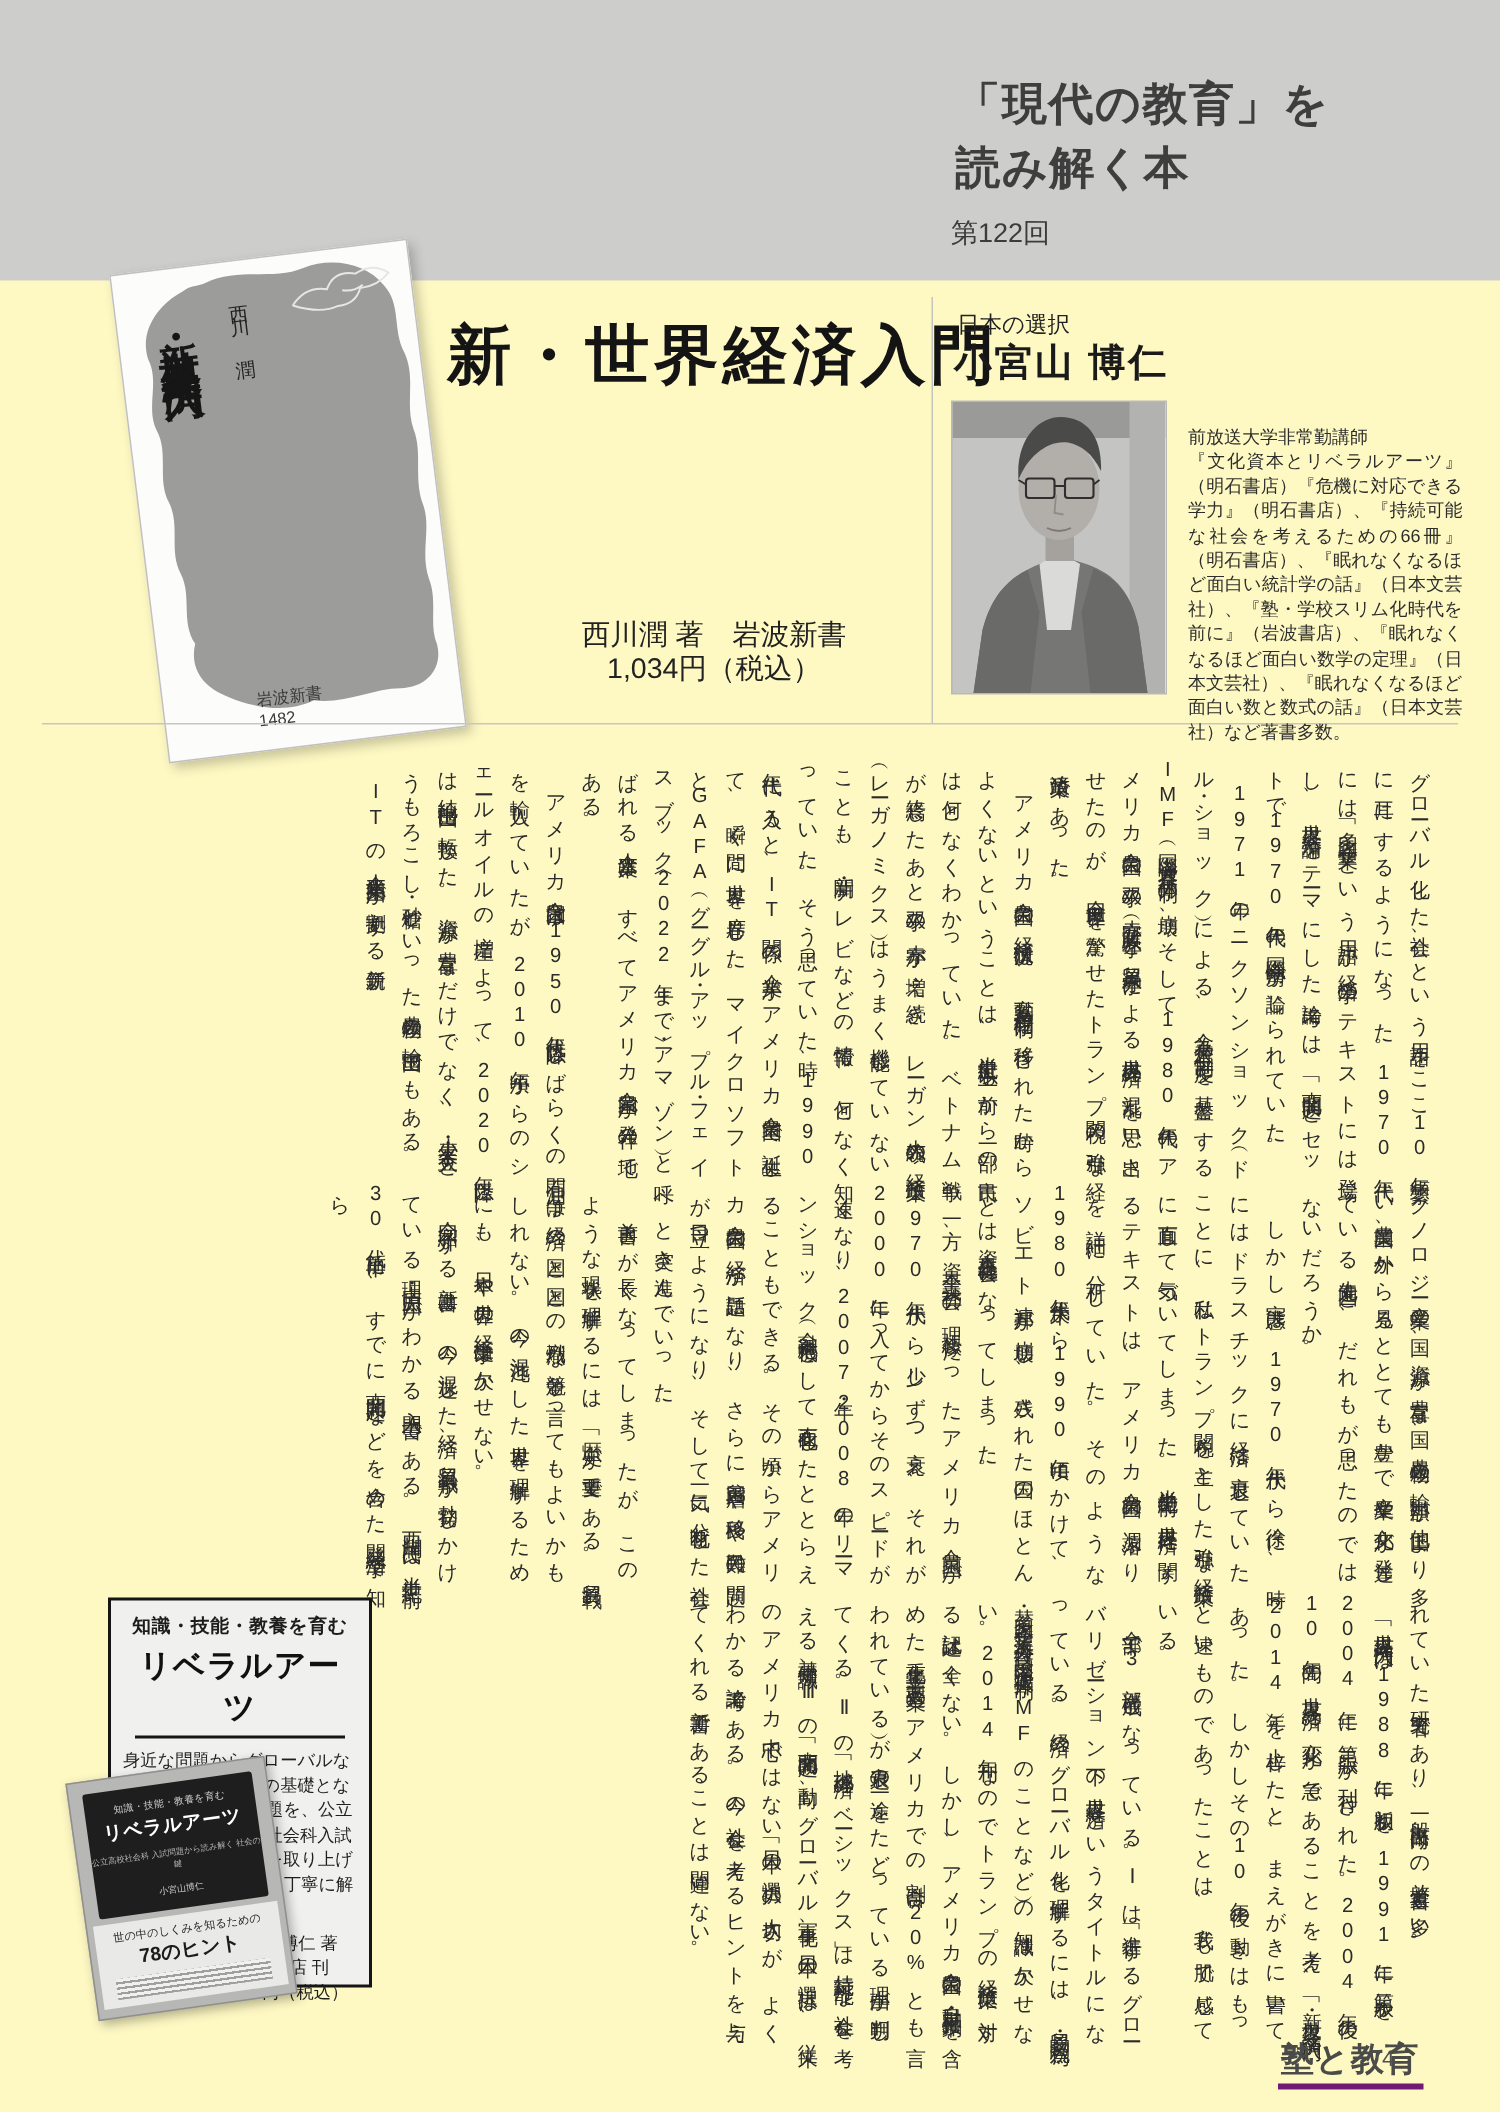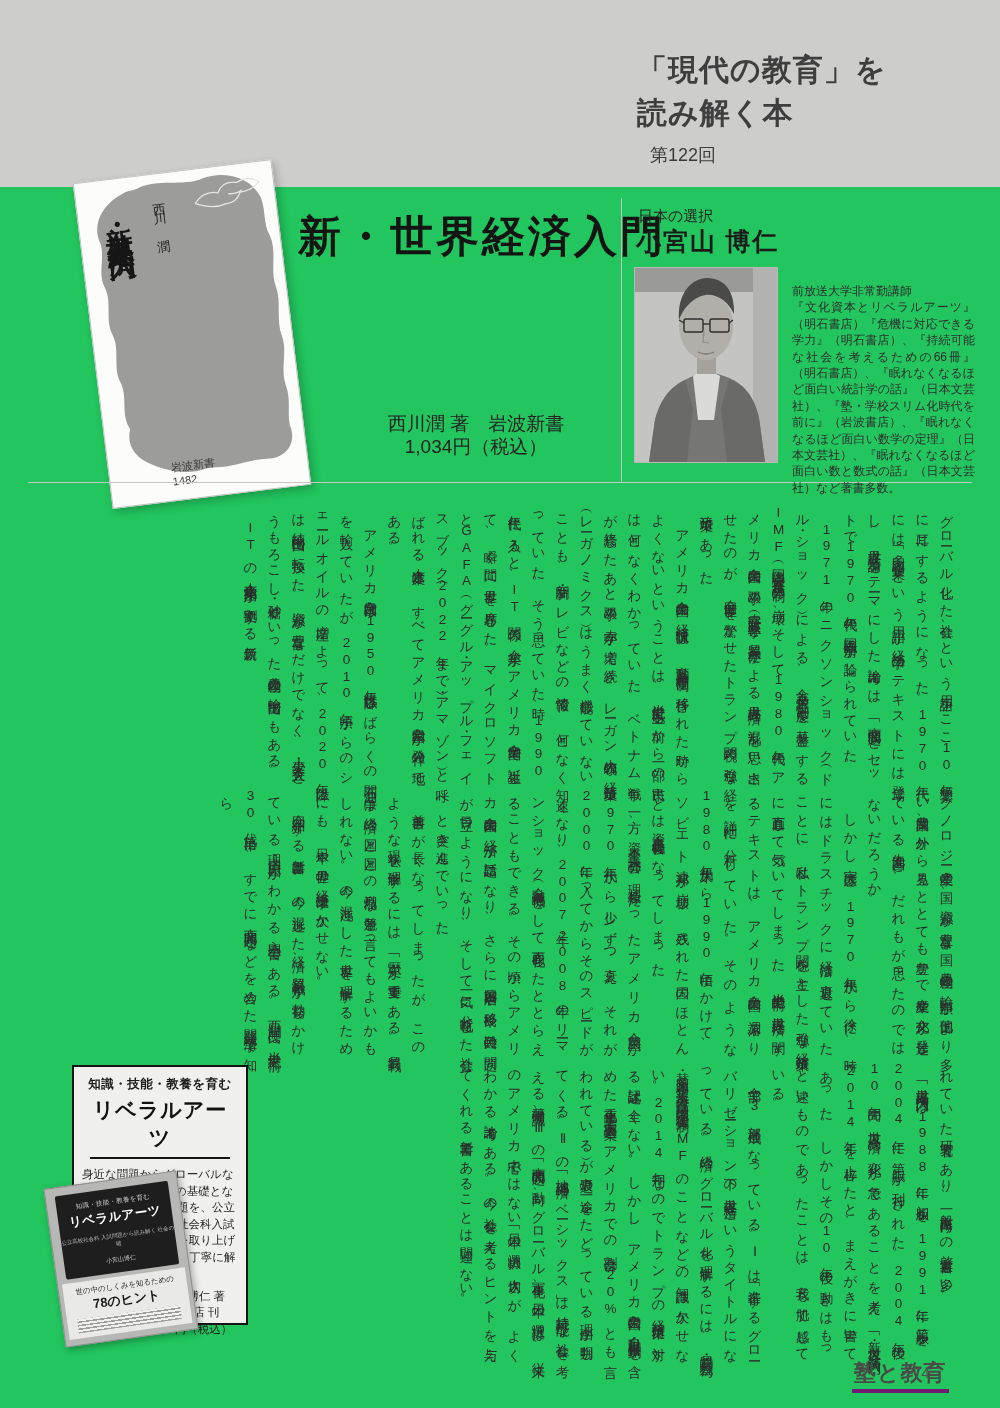--- a/index.html
+++ b/index.html
@@ -1,22 +1,22 @@
 <!DOCTYPE html>
 <html><head>
 <meta charset="utf-8">
 <style>
   html,body{margin:0;padding:0;background:#e8e8e6;}
-  .page{position:relative;width:1000px;height:1408px;margin:0 auto;background:#22c55e;overflow:hidden;
+  .page{position:relative;width:1000px;height:1408px;margin:0 auto;background:#fef9c3;overflow:hidden;
         font-family:"Liberation Sans",sans-serif;color:#2b2b2b;}
   
   .masthead{position:absolute;left:0;top:0;width:1000px;height:187px;background:#cdcdcb;}
   .series-title{position:absolute;left:637px;top:48px;font-size:30px;line-height:43px;
                 font-weight:600;color:#3e3e3e;letter-spacing:1px;}
-  .issue{position:absolute;left:650px;top:143px;font-size:18px;color:#3c3c3c;}
+  .issue{position:absolute;left:634px;top:143px;font-size:18px;color:#3c3c3c;}
   
   .cover-wrap{position:absolute;left:92px;top:170px;width:198px;height:326px;
               transform:rotate(-7deg);background:#fcfcfb;border:1px solid #c0c0bd;
               box-shadow:3px 4px 8px rgba(0,0,0,.22);}
   .cover-wrap svg{position:absolute;left:0;top:0;}
   .cover-title{position:absolute;left:20px;top:26px;writing-mode:vertical-rl;text-orientation:upright;
                font-family:"Liberation Serif",serif;font-size:27px;font-weight:600;color:#161616;letter-spacing:4px;}
   .cover-author{position:absolute;left:72px;top:20px;writing-mode:vertical-rl;text-orientation:upright;
                 font-family:"Liberation Serif",serif;font-size:13px;color:#222;letter-spacing:7px;}
   .cover-pub{position:absolute;left:62px;bottom:12px;font-size:11px;line-height:14px;color:#3a3a3a;}

